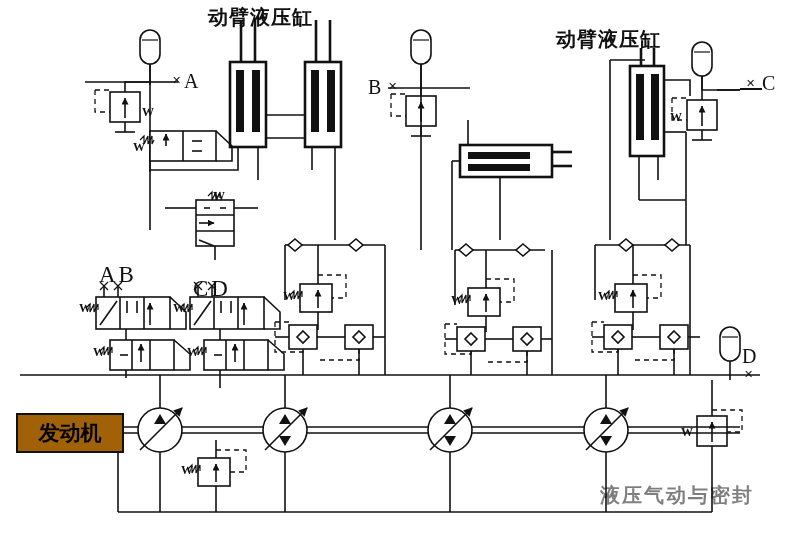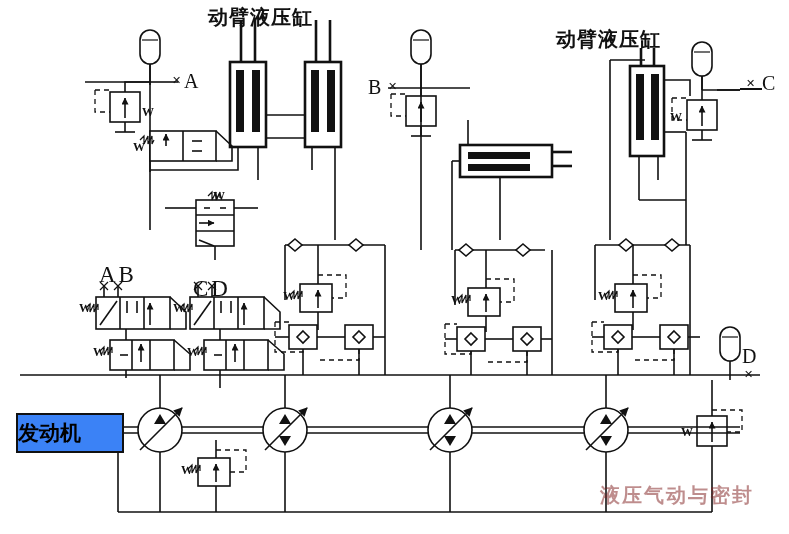--- a/index.html
+++ b/index.html
@@ -6,25 +6,25 @@
   body{width:789px;height:534px;overflow:hidden;
        font-family:"Liberation Serif","DejaVu Serif",serif;}
   #stage{position:relative;width:789px;height:392px;background:#ffffff;}
   svg{position:absolute;left:0;top:0;}
   .lbl{position:absolute;white-space:nowrap;color:#111;}
   .cjk{font-family:"DejaVu Sans","Liberation Sans",sans-serif;font-weight:700;}
   .title{font-size:20px;letter-spacing:1px;}
   .port{font-family:"Liberation Serif","DejaVu Serif",serif;font-size:20px;}
   .pair{font-family:"Liberation Serif","DejaVu Serif",serif;font-size:23px;letter-spacing:3px;}
   .spring{font-family:"Liberation Serif","DejaVu Serif",serif;font-size:12px;font-weight:700;}
-  .engine{position:absolute;border:2px solid #111;background:#3b82f6;
-          display:flex;align-items:center;}
+  .engine{position:absolute;border:2px solid #111;background:#a16207;
+          display:flex;align-items:center;justify-content:center;}
   .wm{position:absolute;color:#3b3b3b;opacity:.72;font-size:19px;font-weight:700;
       font-family:"DejaVu Sans","Liberation Sans",sans-serif;letter-spacing:1px;}
-  .wm2{position:absolute;color:#7f1d1d;opacity:.5;font-size:20px;font-weight:700;
+  .wm2{position:absolute;color:#000000;opacity:.5;font-size:20px;font-weight:700;
       font-family:"DejaVu Sans","Liberation Sans",sans-serif;letter-spacing:2px;}
 </style>
 </head>
 <body>
 
 <div id="stage">
 
   <svg width="789" height="534" viewBox="0 0 789 534">
     <defs>
       <style>

